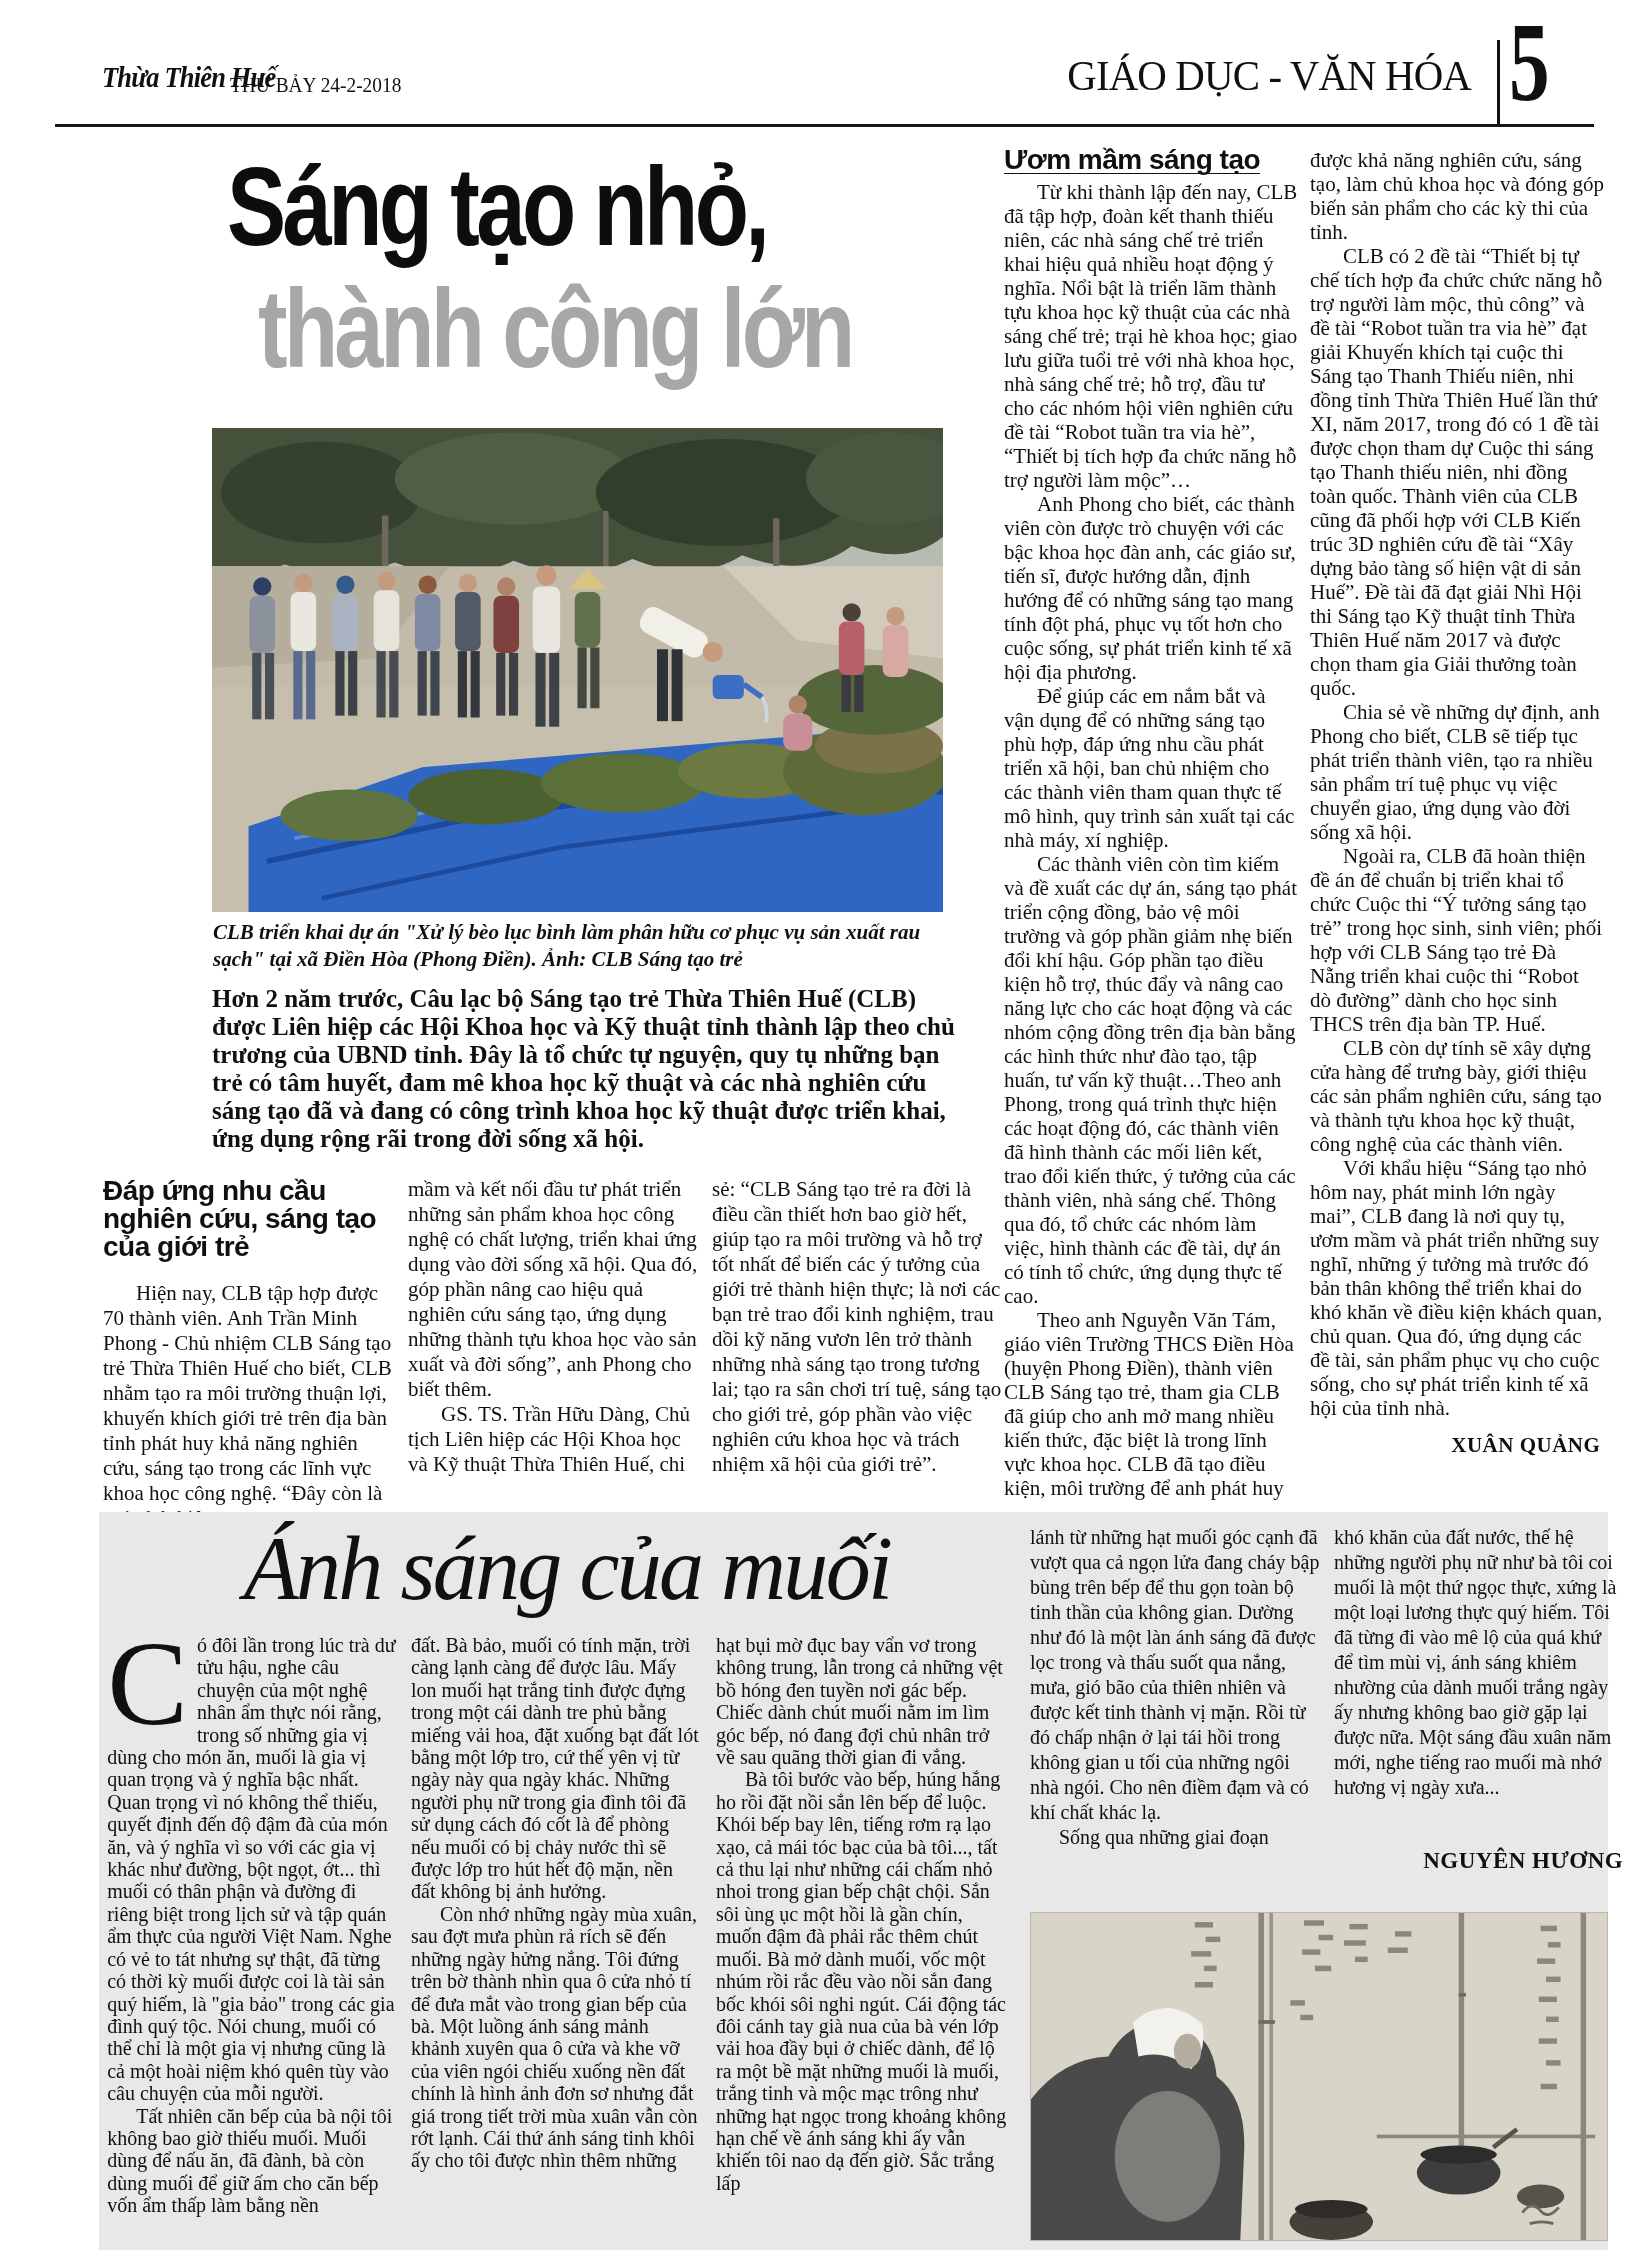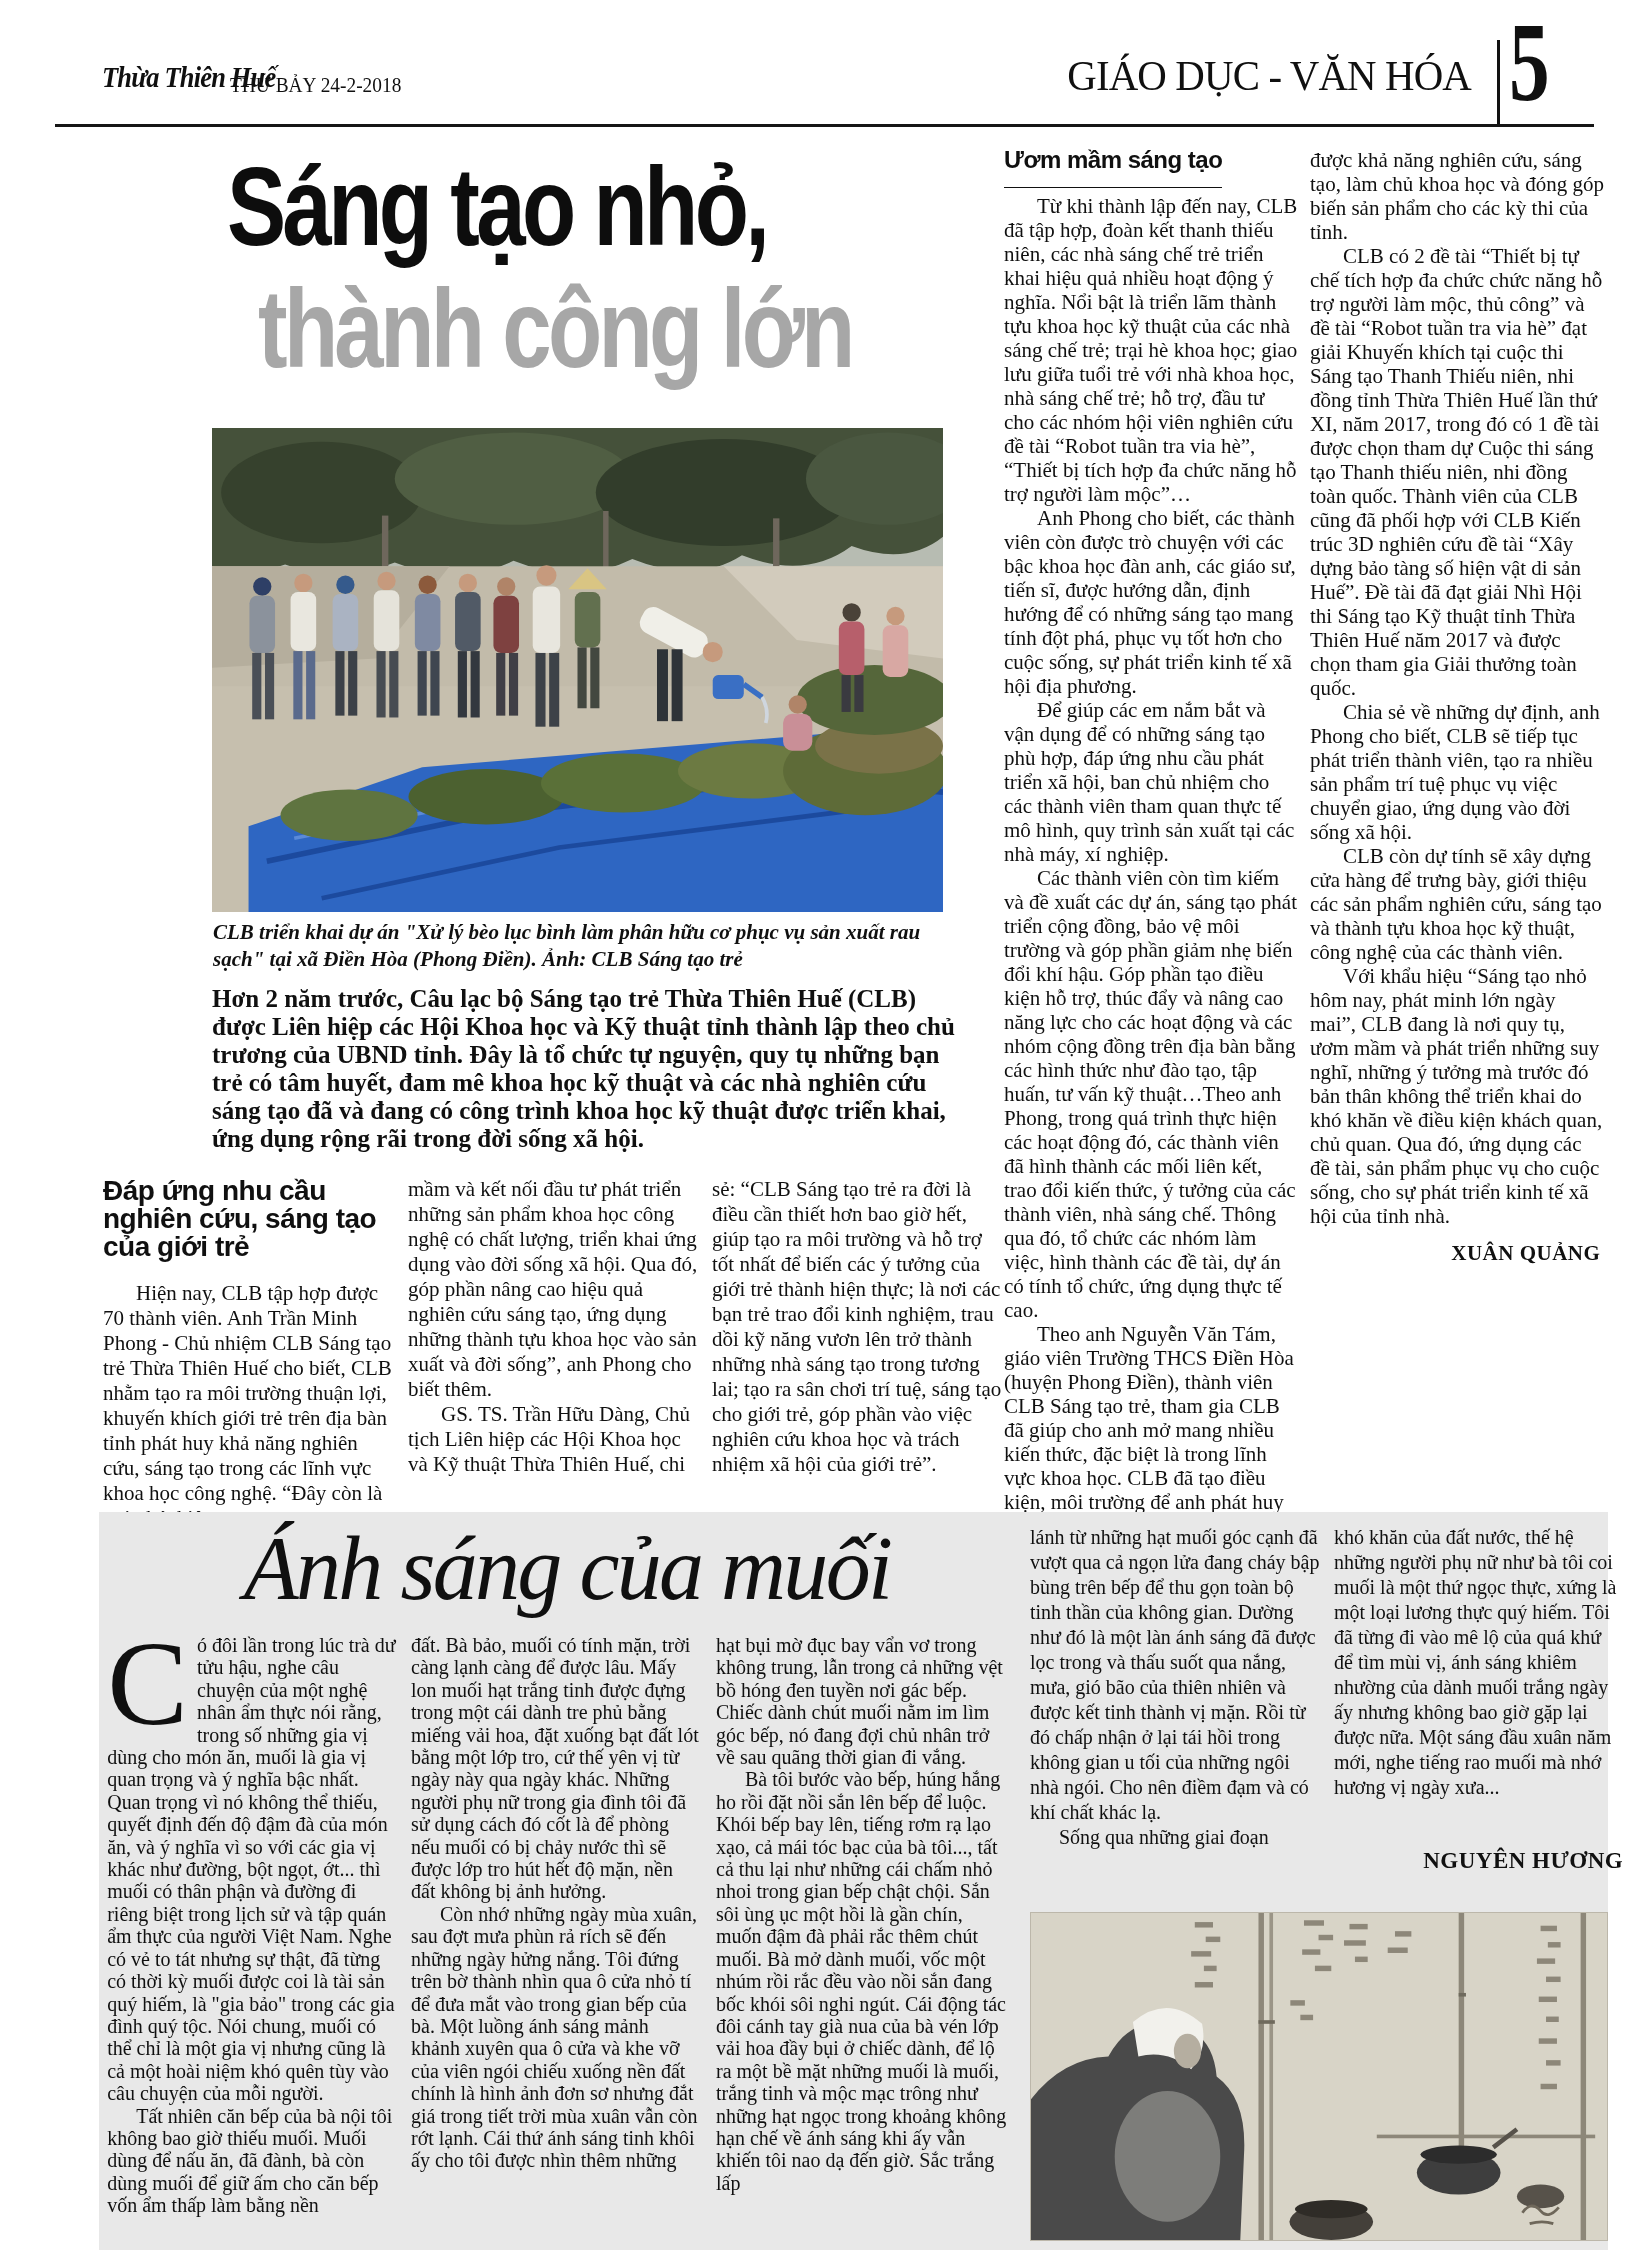--- a/index.html
+++ b/index.html
@@ -30,22 +30,22 @@
   .caption{left:213px;top:919px;width:738px;font-weight:bold;font-style:italic;
            font-size:21px;line-height:27.4px;}
   .lead{left:212px;top:985px;width:749px;font-weight:bold;font-size:25px;line-height:28px;}
 
   .bcol{position:absolute;width:291px;font-size:21px;line-height:25px;text-align:left;}
   .bcolR{width:294px;line-height:24px;}
   .ind{text-indent:33px;}
   .subhead{font-family:"Liberation Sans",sans-serif;font-weight:bold;font-size:28px;line-height:28px;
            letter-spacing:-0.5px;margin-bottom:20px;}
   .subhead2-wrap{margin-bottom:5.5px;}
-  .subhead2-wrap span{display:inline-block;border-bottom:1.8px solid #111;padding-bottom:15px;
-           font-family:"Liberation Sans",sans-serif;font-weight:bold;font-size:24px;letter-spacing:-0.5px;}
+  .subhead2-wrap span{display:inline-block;border-bottom:1.8px solid #111;padding-bottom:1px;
+           font-family:"Liberation Sans",sans-serif;font-weight:bold;font-size:28px;letter-spacing:-0.5px;}
   .byline{font-weight:bold;font-size:21px;text-align:right;letter-spacing:0.5px;margin-top:12.8px;padding-right:3.7px;}
 
   
   .box2{left:99px;top:1512px;width:1509px;height:738px;background:#e8e8e8;}
   .a2-head{position:absolute;left:11px;top:1.8px;width:914px;text-align:center;
            font-weight:normal;font-style:italic;font-size:90px;line-height:110px;letter-spacing:-2.7px;}
   .a2col{position:absolute;width:291px;font-size:20px;line-height:22.4px;}
   .a2colR{line-height:25px;}
   .a2 .ind{text-indent:29px;}
   .dropcap{float:left;font-size:121px;line-height:91px;font-weight:normal;
@@ -205,20 +205,21 @@
     <p class="ind">Anh Phong cho biết, các thành viên còn được trò chuyện với các bậc khoa học đàn anh, các giáo sư, tiến sĩ, được hướng dẫn, định hướng để có những sáng tạo mang tính đột phá, phục vụ tốt hơn cho cuộc sống, sự phát triển kinh tế xã hội địa phương.</p>
     <p class="ind">Để giúp các em nắm bắt và vận dụng để có những sáng tạo phù hợp, đáp ứng nhu cầu phát triển xã hội, ban chủ nhiệm cho các thành viên tham quan thực tế mô hình, quy trình sản xuất tại các nhà máy, xí nghiệp.</p>
     <p class="ind">Các thành viên còn tìm kiếm và đề xuất các dự án, sáng tạo phát triển cộng đồng, bảo vệ môi trường và góp phần giảm nhẹ biến đổi khí hậu. Góp phần tạo điều kiện hỗ trợ, thúc đẩy và nâng cao năng lực cho các hoạt động và các nhóm cộng đồng trên địa bàn bằng các hình thức như đào tạo, tập huấn, tư vấn kỹ thuật…Theo anh Phong, trong quá trình thực hiện các hoạt động đó, các thành viên đã hình thành các mối liên kết, trao đổi kiến thức, ý tưởng của các thành viên, nhà sáng chế. Thông qua đó, tổ chức các nhóm làm việc, hình thành các đề tài, dự án có tính tổ chức, ứng dụng thực tế cao.</p>
     <p class="ind">Theo anh Nguyễn Văn Tám, giáo viên Trường THCS Điền Hòa (huyện Phong Điền), thành viên CLB Sáng tạo trẻ, tham gia CLB đã giúp cho anh mở mang nhiều kiến thức, đặc biệt là trong lĩnh vực khoa học. CLB đã tạo điều kiện, môi trường để anh phát huy</p>
   </div>
 
   <div class="bcol bcolR" style="left:1310px;top:148px;">
     <p>được khả năng nghiên cứu, sáng tạo, làm chủ khoa học và đóng góp biến sản phẩm cho các kỳ thi của tỉnh.</p>
     <p class="ind">CLB có 2 đề tài “Thiết bị tự chế tích hợp đa chức chức năng hỗ trợ người làm mộc, thủ công” và đề tài “Robot tuần tra via hè” đạt giải Khuyến khích tại cuộc thi Sáng tạo Thanh Thiếu niên, nhi đồng tỉnh Thừa Thiên Huế lần thứ XI, năm 2017, trong đó có 1 đề tài được chọn tham dự Cuộc thi sáng tạo Thanh thiếu niên, nhi đồng toàn quốc. Thành viên của CLB cũng đã phối hợp với CLB Kiến trúc 3D nghiên cứu đề tài “Xây dựng bảo tàng số hiện vật di sản Huế”. Đề tài đã đạt giải Nhì Hội thi Sáng tạo Kỹ thuật tỉnh Thừa Thiên Huế năm 2017 và được chọn tham gia Giải thưởng toàn quốc.</p>
     <p class="ind">Chia sẻ về những dự định, anh Phong cho biết, CLB sẽ tiếp tục phát triển thành viên, tạo ra nhiều sản phẩm trí tuệ phục vụ việc chuyển giao, ứng dụng vào đời sống xã hội.</p>
+    <p class="ind">Ngoài ra, CLB đã hoàn thiện đề án để chuẩn bị triển khai tổ chức Cuộc thi “Ý tưởng sáng tạo trẻ” trong học sinh, sinh viên; phối hợp với CLB Sáng tạo trẻ Đà Nẵng triển khai cuộc thi “Robot dò đường” dành cho học sinh THCS trên địa bàn TP. Huế.</p>
     <p class="ind">CLB còn dự tính sẽ xây dựng cửa hàng để trưng bày, giới thiệu các sản phẩm nghiên cứu, sáng tạo và thành tựu khoa học kỹ thuật, công nghệ của các thành viên.</p>
     <p class="ind">Với khẩu hiệu “Sáng tạo nhỏ hôm nay, phát minh lớn ngày mai”, CLB đang là nơi quy tụ, ươm mầm và phát triển những suy nghĩ, những ý tưởng mà trước đó bản thân không thể triển khai do khó khăn về điều kiện khách quan, chủ quan. Qua đó, ứng dụng các đề tài, sản phẩm phục vụ cho cuộc sống, cho sự phát triển kinh tế xã hội của tỉnh nhà.</p>
     <p class="byline">XUÂN QUẢNG</p>
   </div>
 
   <div class="abs box2 a2">
     <div class="a2-head">Ánh sáng của muối</div>
 
     <div class="a2col" style="left:8.2px;top:122px;">
       <p><span class="dropcap">C</span><span>ó đôi lần trong lúc trà dư tửu hậu, nghe câu chuyện của một nghệ nhân ẩm thực nói rằng, trong số những gia vị dùng cho món ăn, muối là gia vị quan trọng và ý nghĩa bậc nhất. Quan trọng vì nó không thể thiếu, quyết định đến độ đậm đà của món ăn, và ý nghĩa vì so với các gia vị khác như đường, bột ngọt, ớt... thì muối có thân phận và đường đi riêng biệt trong lịch sử và tập quán ẩm thực của người Việt Nam. Nghe có vẻ to tát nhưng sự thật, đã từng có thời kỳ muối được coi là tài sản quý hiếm, là "gia bảo" trong các gia đình quý tộc. Nói chung, muối có thể chỉ là một gia vị nhưng cũng là cả một hoài niệm khó quên tùy vào câu chuyện của mỗi người.</span></p>

